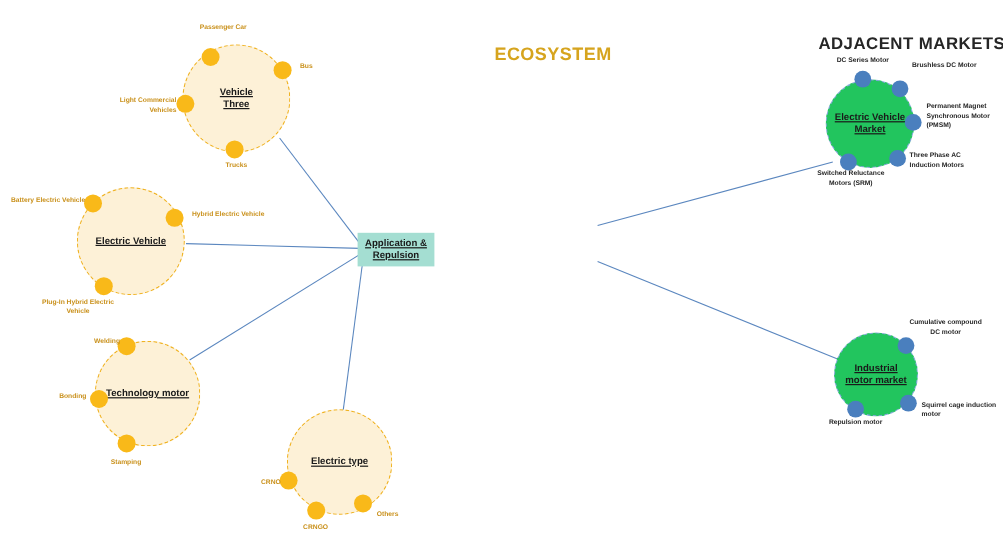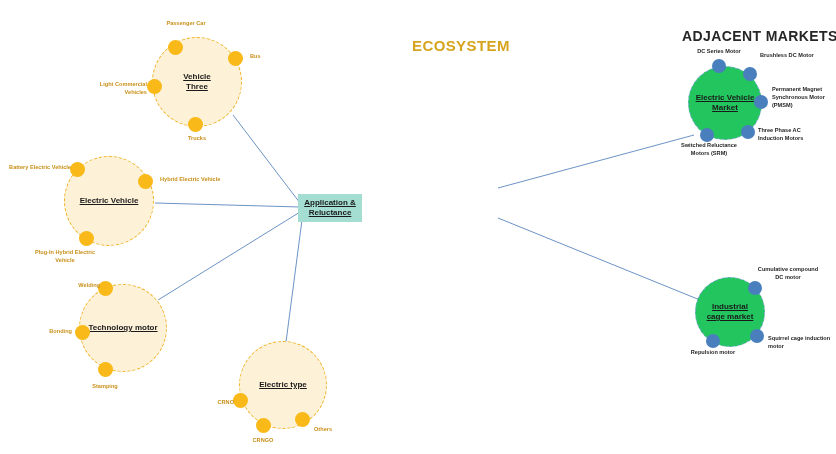--- a/index.html
+++ b/index.html
@@ -106,33 +106,33 @@
       <div class="lbl lbl-dark lbl-l" style="left: 772px; top: 85px; width: 64px;">Permanent Magnet
 Synchronous Motor
 (PMSM)</div>
       <div class="dot dot-blue" style="left: 741px; top: 125px; width: 14px; height: 14px;"></div>
       <div class="lbl lbl-dark lbl-l" style="left: 758px; top: 126px; width: 62px;">Three Phase AC
 Induction Motors</div>
       <div class="dot dot-blue" style="left: 700px; top: 128px; width: 14px; height: 14px;"></div>
       <div class="lbl lbl-dark lbl-c" style="left: 673px; top: 141px; width: 72px;">Switched Reluctance
 Motors (SRM)</div>
       <div class="hub hub-blue" style="left: 695px; top: 277px; width: 70px; height: 70px;">
-        <div class="hub-label">Industrial cage market</div>
+        <div class="hub-label">Industrial motor market</div>
       </div>
       <div class="dot dot-blue" style="left: 748px; top: 281px; width: 14px; height: 14px;"></div>
       <div class="lbl lbl-dark lbl-c" style="left: 748px; top: 265px; width: 80px;">Cumulative compound
 DC motor</div>
       <div class="dot dot-blue" style="left: 750px; top: 329px; width: 14px; height: 14px;"></div>
       <div class="lbl lbl-dark lbl-l" style="left: 768px; top: 334px; width: 66px;">Squirrel cage induction
 motor</div>
       <div class="dot dot-blue" style="left: 706px; top: 334px; width: 14px; height: 14px;"></div>
       <div class="lbl lbl-dark lbl-c" style="left: 682px; top: 348px; width: 62px;">Repulsion motor</div>
     </div>
 
   <div class="centerbox" id="bridge" style="left: 298px; top: 194px; width: 64px; height: 28px;">
     <div class="hub-label">
       <span>Application &amp;</span><br>
-      <span>Reluctance</span>
+      <span>Repulsion</span>
     </div>
   </div>
 
 
 </div>
 
 </body></html>

